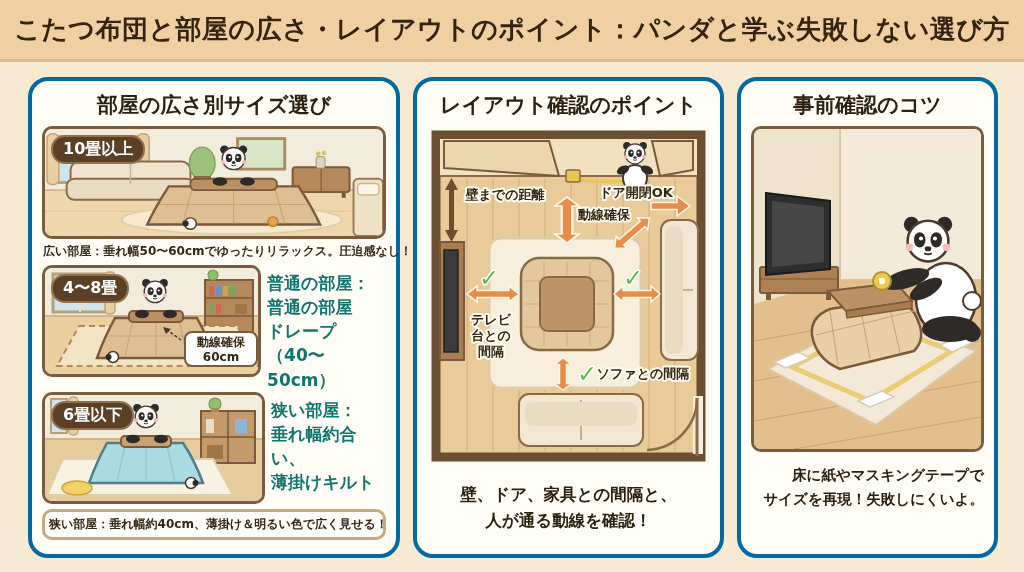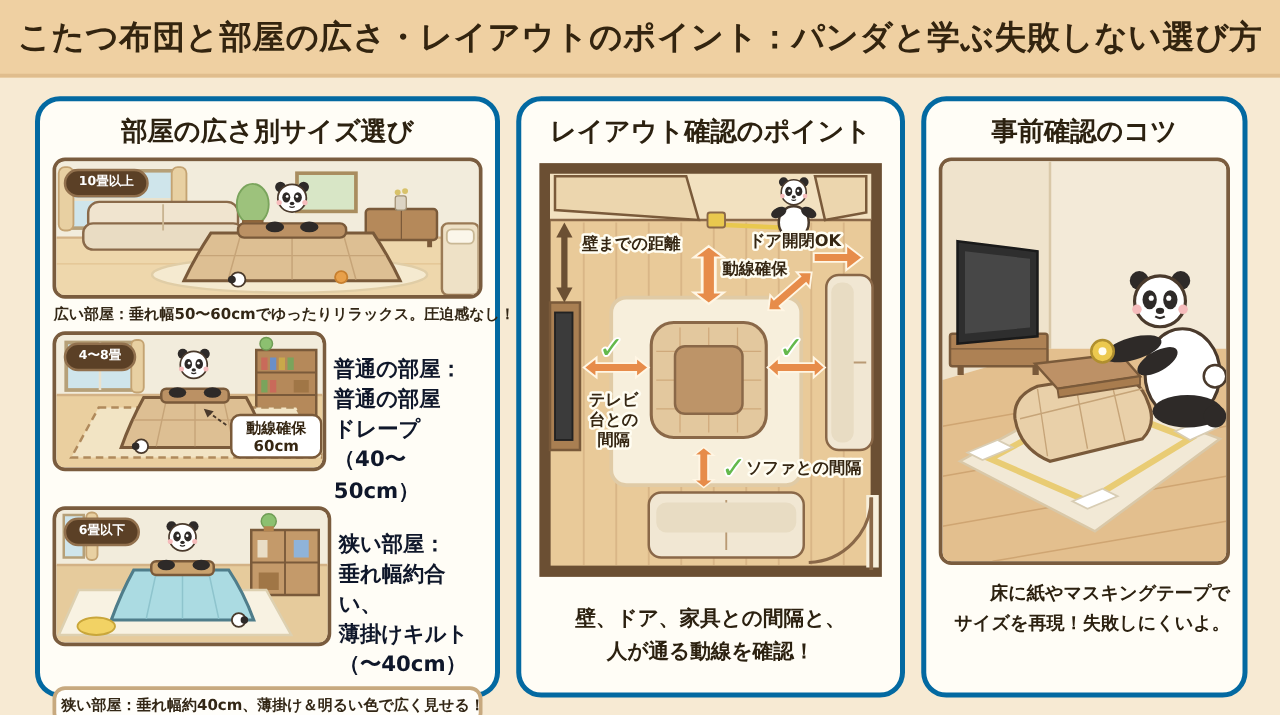--- a/index.html
+++ b/index.html
@@ -30,30 +30,30 @@
     margin:2px 0 7px; text-align:center; font-size:21px; font-weight:bold; color:#2c2110;
   }
   .scene-wrap {
     position:relative; border:3px solid #7a5c3e; border-radius:10px;
     overflow:hidden; background:#f2ecdc;
   }
   .scene-wrap svg { display:block; }
   .badge {
     position:absolute; top:6px; left:6px;
     background:#5b4026; border:2px solid #91704d; color:#fff;
-    font-weight:bold; font-size:10px; line-height:1;
+    font-weight:bold; font-size:16px; line-height:1;
     padding:4px 10px 5px; border-radius:14px;
   }
   .cap {
     font-size:12px; font-weight:bold; color:#332716;
     margin:4px 1px 5px; white-space:nowrap;
   }
   .sec-row { display:flex; gap:6px; align-items:flex-start; }
   .side-text {
-    font-size:17px; font-weight:bold; color:#0f172a; line-height:1.42; padding-top:6px;margin-top:13px;
+    font-size:17px; font-weight:bold; color:#0f766e; line-height:1.42; padding-top:6px;
   }
   .boxed-cap {
     margin-top:5px; background:#fffefa; border:3px solid #c7a97f; border-radius:10px;
     padding:4px 4px; font-size:12px; font-weight:bold; text-align:center; white-space:nowrap;
   }
   .plan-caption {
     margin-top:12px; text-align:center; font-size:16.5px; font-weight:bold;
     line-height:1.55; color:#2c2110;
   }
   .tips-caption {
@@ -246,21 +246,20 @@
               <circle cx="146" cy="88" r="5.5" fill="#ffffff" stroke="#4a3a2c" stroke-width="1.5"></circle>
               <circle cx="150.5" cy="88" r="3" fill="#2e2a28"></circle>
             </g>
           </svg>
           <span class="badge">6畳以下</span>
         </div>
         <div class="side-text">
           <div>狭い部屋：</div>
           <div>垂れ幅約合い、</div>
           <div>薄掛けキルト</div>
-          <div>（〜40cm）</div>
         </div>
       </div>
       <div class="boxed-cap">狭い部屋：垂れ幅約40cm、薄掛け＆明るい色で広く見せる！</div>
     </section>
 
     <section class="panel panel-layout">
       <h2>レイアウト確認のポイント</h2>
 
       <svg viewBox="0 0 283 340" width="283" height="340">
 

